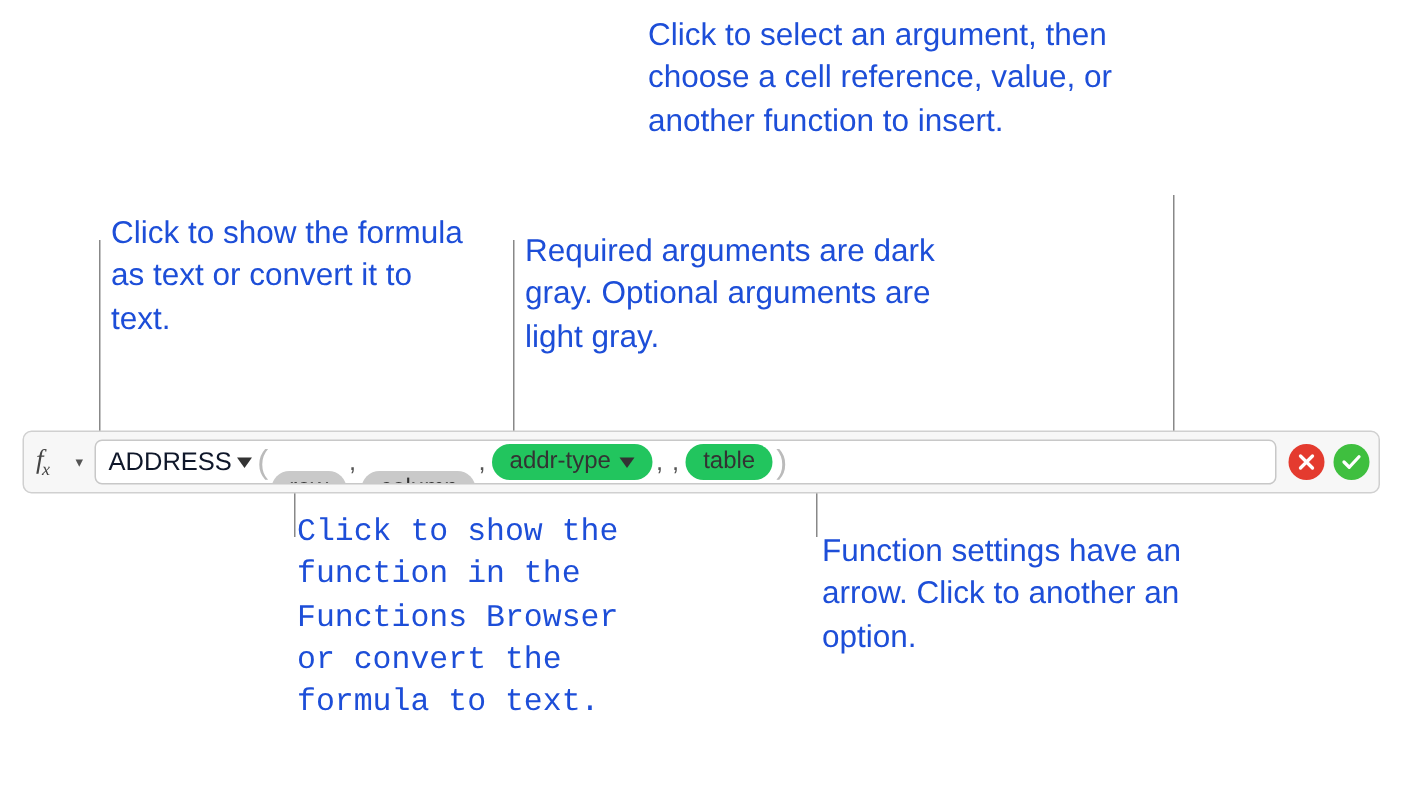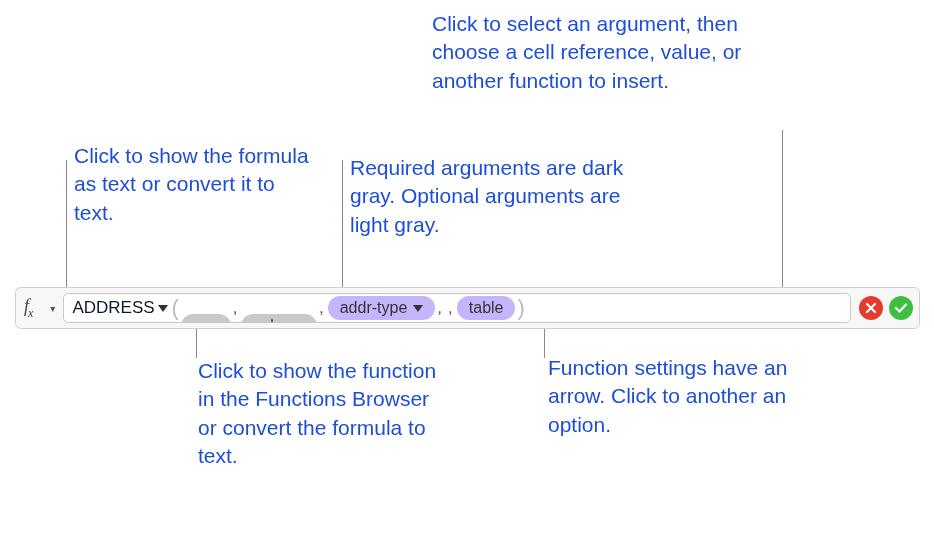--- a/index.html
+++ b/index.html
@@ -96,21 +96,21 @@
     display: inline-flex;
     align-items: center;
     height: 24px;
     border-radius: 12px;
     padding: 0 12px;
     font-size: 16px;
     color: #333;
     white-space: nowrap;
   }
   .pill.req { background: #c9c9c9; margin-top: 35px; }
-  .pill.opt { background: #c4b5fd; }
+  .pill.opt { background: #22c55e; }
   .pill .tri { margin-left: 6px; }
   .actions {
     display: flex;
     align-items: center;
     gap: 6px;
     padding-left: 8px;
   }
   .circ {
     width: 24px; height: 24px;
     border-radius: 50%;
@@ -124,21 +124,21 @@
 </style>
 </head>
 <body>
 
 <div class="callout" style="left:432px; top:10px; width:350px; text-align:left;">Click to select an argument, then choose a cell reference, value, or another function to insert.</div>
 
 <div class="callout" style="left:74px; top:142px; width:240px;">Click to show the formula as text or convert it to text.</div>
 
 <div class="callout" style="left:350px; top:154px; width:300px;">Required arguments are dark gray. Optional arguments are light gray.</div>
 
-<div class="callout" style="left:198px; top:357px; width:250px;">Click to show the function in the Functions Browser or convert the formula to text.</div>
+<div class="callout" style="left:198px; top:342px; width:250px;font-family:Liberation Mono, monospace;">Click to show the function in the Functions Browser or convert the formula to text.</div>
 
 <div class="callout" style="left:548px; top:354px; width:260px;">Function settings have an arrow. Click to another an option.</div>
 
 <div class="leader" style="left:66px; top:160px; width:1px; height:130px;"></div>
 <div class="leader" style="left:342px; top:160px; width:1px; height:128px;"></div>
 <div class="leader" style="left:782px; top:130px; width:1px; height:160px;"></div>
 <div class="leader" style="left:196px; top:318px; width:1px; height:40px;"></div>
 <div class="leader" style="left:544px; top:318px; width:1px; height:40px;"></div>
 
 <div class="formula-bar">

